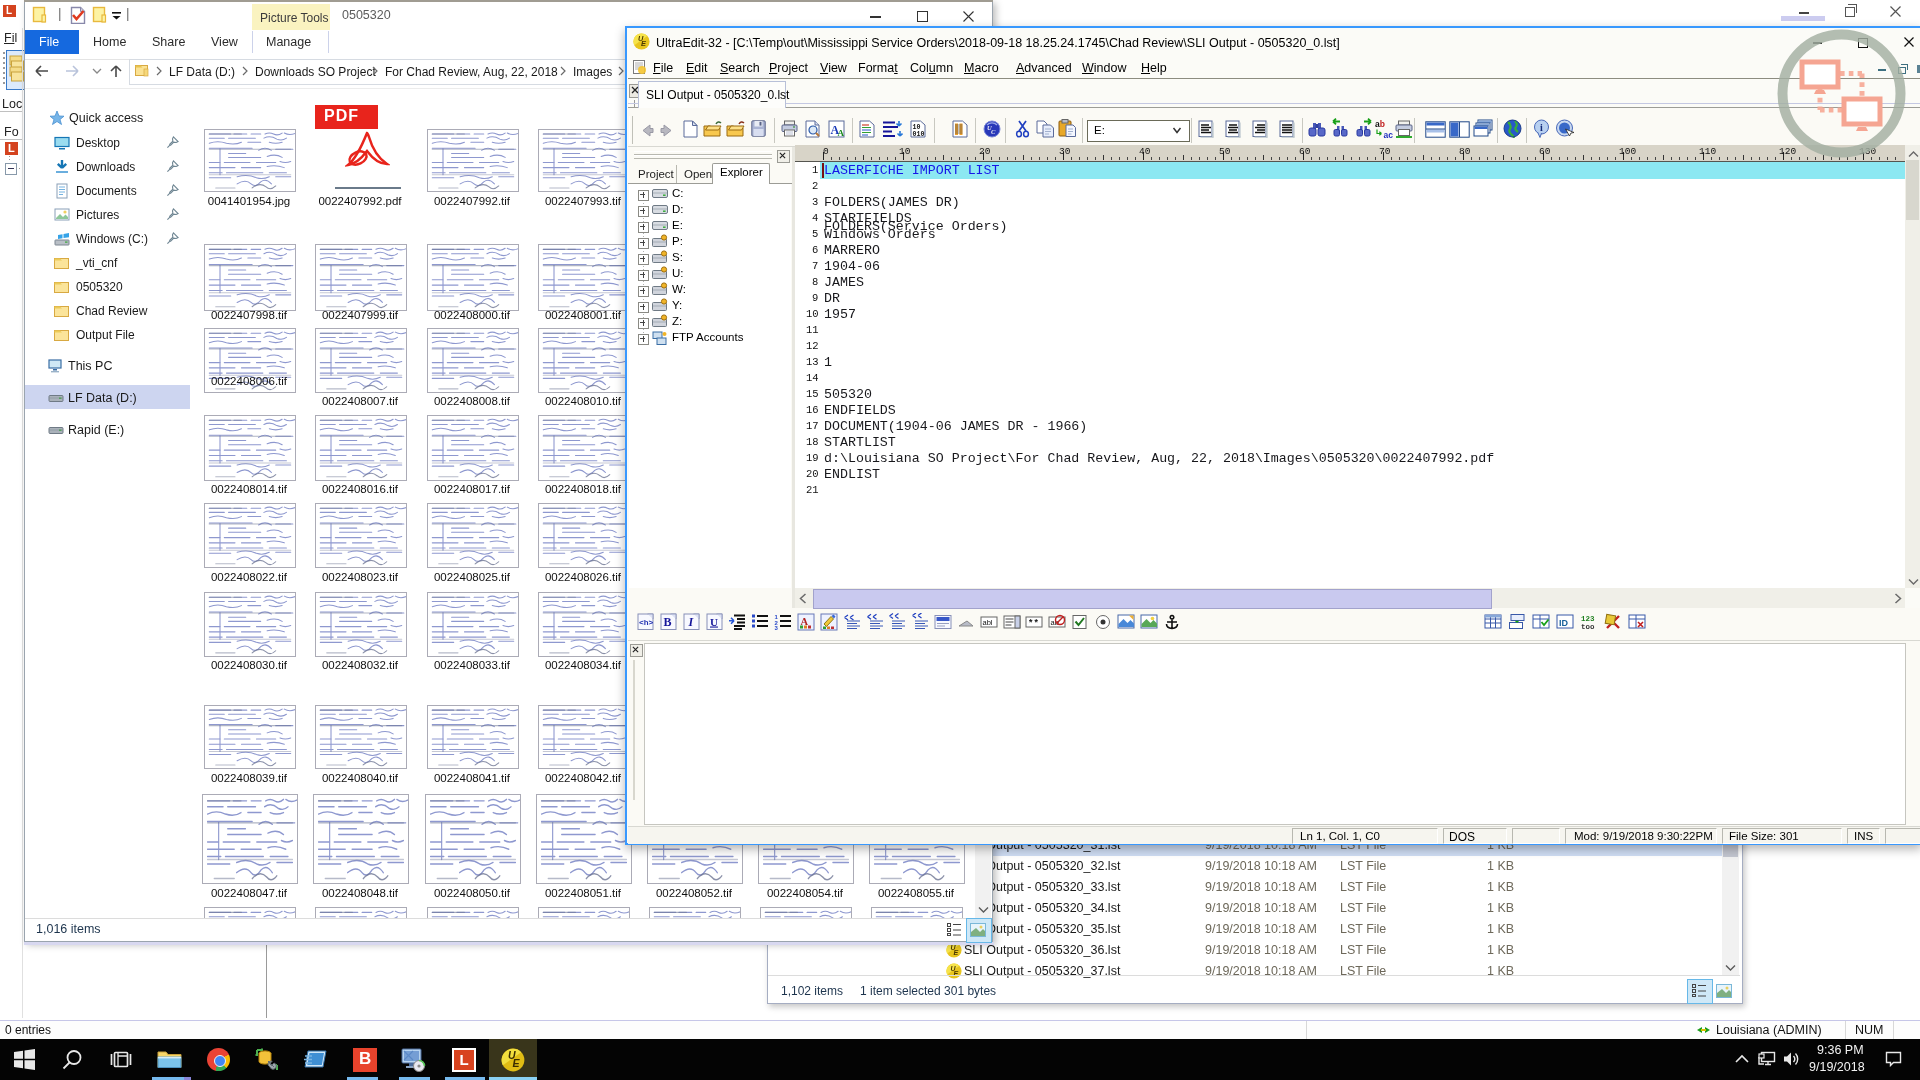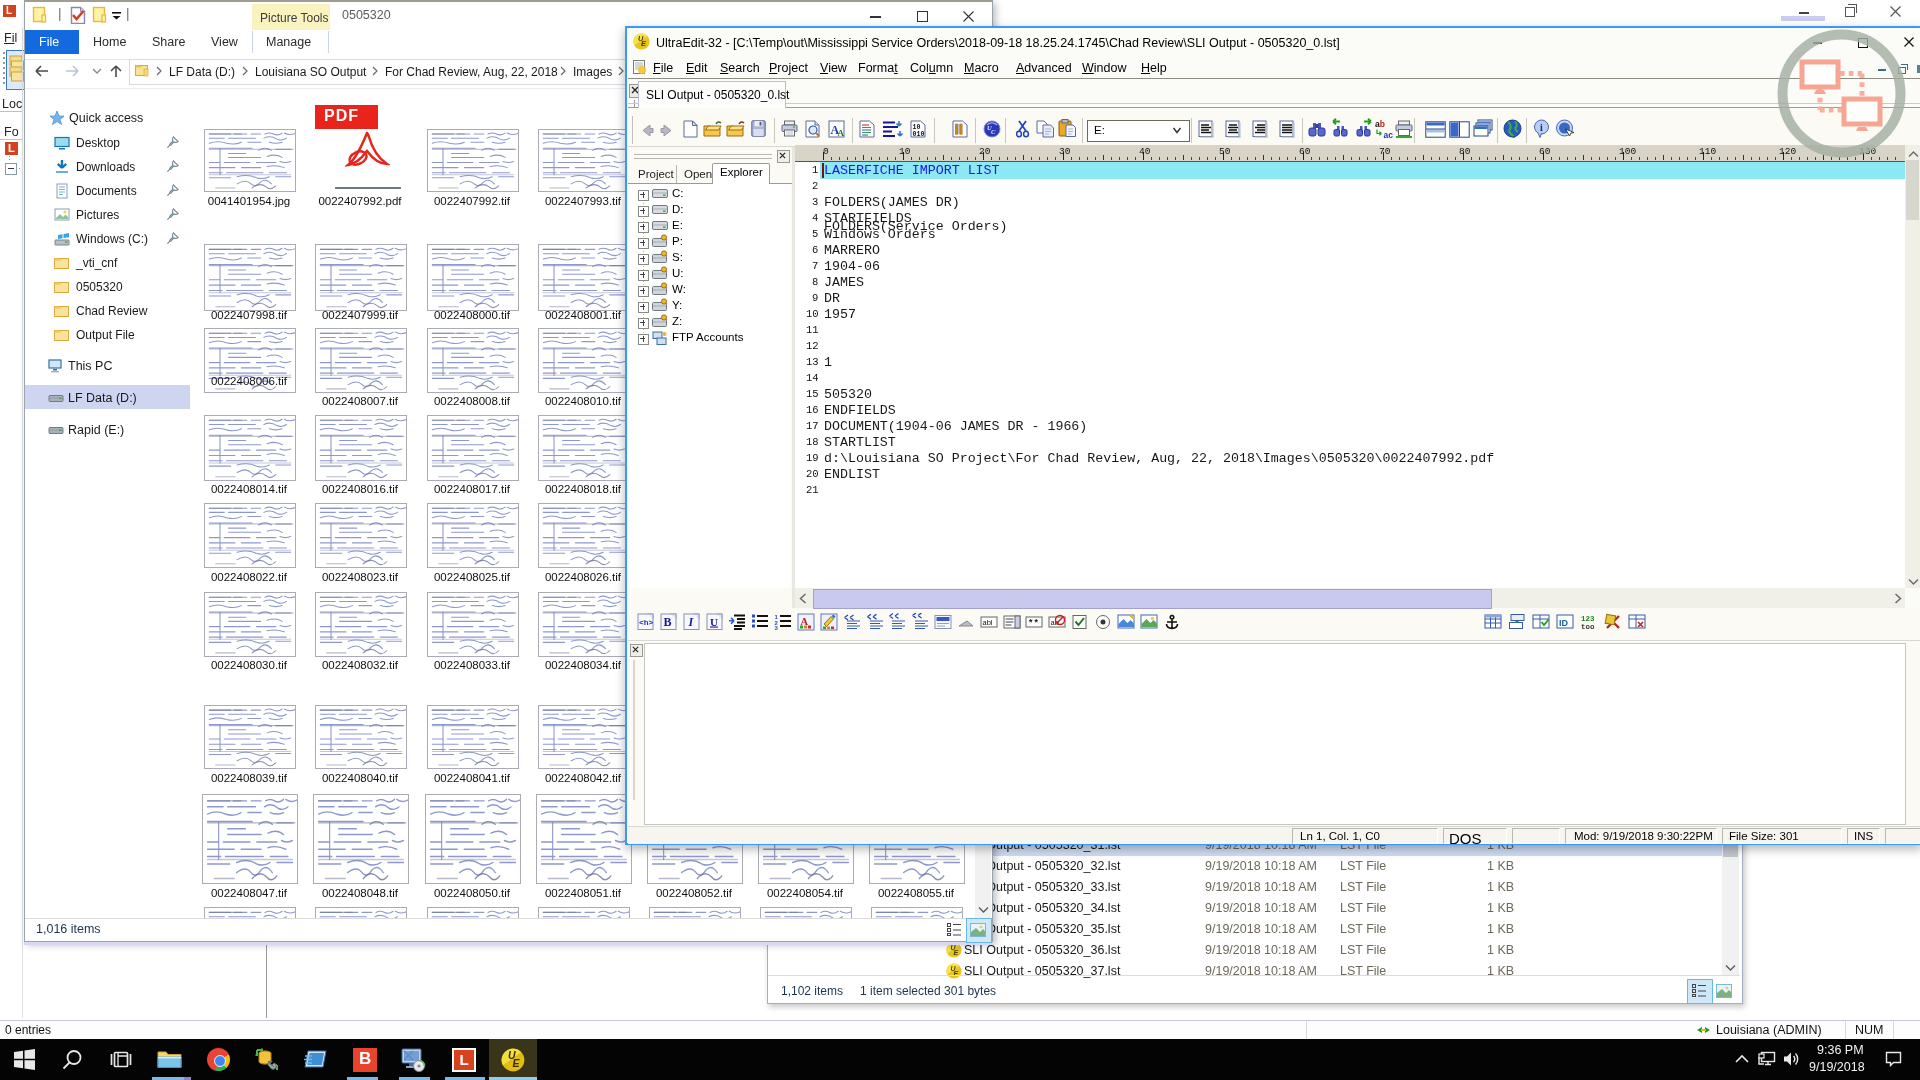--- a/index.html
+++ b/index.html
@@ -241,21 +241,21 @@
       <path d="M0.5 1.5 l5 0 l2 2 l-7 0 z" fill="#e8c34f"></path>
       <rect x="9" y="5" width="4" height="7" fill="#f6d87a" stroke="#d8a942" stroke-width="0.7"></rect>
     </svg>
 <svg style="left:156px;top:66px;" width="6" height="10" viewBox="0 0 6 10">
       <path d="M1 1 L5 5 L1 9" stroke="#6a6a6a" stroke-width="1.2" fill="none"></path>
     </svg>
 <div class="t" style="left:169px;top:65px;font-size:12px;color:#1a1a1a;">LF Data (D:)</div>
 <svg style="left:242px;top:66px;" width="6" height="10" viewBox="0 0 6 10">
       <path d="M1 1 L5 5 L1 9" stroke="#6a6a6a" stroke-width="1.2" fill="none"></path>
     </svg>
-<div class="t" style="left:255px;top:65px;font-size:12px;color:#1a1a1a;">Louisiana SO Output</div>
+<div class="t" style="left:255px;top:65px;font-size:12px;color:#1a1a1a;">Downloads SO Project</div>
 <svg style="left:372px;top:66px;" width="6" height="10" viewBox="0 0 6 10">
       <path d="M1 1 L5 5 L1 9" stroke="#6a6a6a" stroke-width="1.2" fill="none"></path>
     </svg>
 <div class="t" style="left:385px;top:65px;font-size:12px;color:#1a1a1a;">For Chad Review, Aug, 22, 2018</div>
 <svg style="left:560px;top:66px;" width="6" height="10" viewBox="0 0 6 10">
       <path d="M1 1 L5 5 L1 9" stroke="#6a6a6a" stroke-width="1.2" fill="none"></path>
     </svg>
 <div class="t" style="left:573px;top:65px;font-size:12px;color:#1a1a1a;">Images</div>
 <svg style="left:618px;top:66px;" width="6" height="10" viewBox="0 0 6 10">
       <path d="M1 1 L5 5 L1 9" stroke="#6a6a6a" stroke-width="1.2" fill="none"></path>
@@ -1342,21 +1342,21 @@
 <div class="a" style="left:633px;top:660px;width:2px;height:140px;background:#d8d7ce;"></div>
 <div class="a" style="left:628px;top:826px;width:1292px;height:17px;background:#f6f5ef;border-top:1px solid #d8d8d2;"></div>
 <div class="a" style="left:1292px;top:828px;width:144px;height:14px;border:1px solid #cfcfc8;border-top-color:#b8b8b0;border-left-color:#b8b8b0;border-bottom-color:#fff;border-right-color:#fff;"></div>
 <div class="a" style="left:1443px;top:828px;width:62px;height:14px;border:1px solid #cfcfc8;border-top-color:#b8b8b0;border-left-color:#b8b8b0;border-bottom-color:#fff;border-right-color:#fff;"></div>
 <div class="a" style="left:1512px;top:828px;width:46px;height:14px;border:1px solid #cfcfc8;border-top-color:#b8b8b0;border-left-color:#b8b8b0;border-bottom-color:#fff;border-right-color:#fff;"></div>
 <div class="a" style="left:1565px;top:828px;width:150px;height:14px;border:1px solid #cfcfc8;border-top-color:#b8b8b0;border-left-color:#b8b8b0;border-bottom-color:#fff;border-right-color:#fff;"></div>
 <div class="a" style="left:1722px;top:828px;width:118px;height:14px;border:1px solid #cfcfc8;border-top-color:#b8b8b0;border-left-color:#b8b8b0;border-bottom-color:#fff;border-right-color:#fff;"></div>
 <div class="a" style="left:1847px;top:828px;width:31px;height:14px;border:1px solid #cfcfc8;border-top-color:#b8b8b0;border-left-color:#b8b8b0;border-bottom-color:#fff;border-right-color:#fff;"></div>
 <div class="a" style="left:1885px;top:828px;width:35px;height:14px;border:1px solid #cfcfc8;border-top-color:#b8b8b0;border-left-color:#b8b8b0;border-bottom-color:#fff;border-right-color:#fff;"></div>
 <div class="t" style="left:1300px;top:830px;font-size:11.5px;color:#000;">Ln 1, Col. 1, C0</div>
-<div class="t" style="left:1449px;top:830px;font-size:15px;color:#000;">DOS</div>
+<div class="t" style="left:1449px;top:830px;font-size:12px;color:#000;">DOS</div>
 <div class="t" style="left:1574px;top:830px;font-size:11.5px;color:#000;">Mod: 9/19/2018 9:30:22PM</div>
 <div class="t" style="left:1729px;top:830px;font-size:11.5px;color:#000;">File Size: 301</div>
 <div class="t" style="left:1854px;top:830px;font-size:11.5px;color:#000;">INS</div>
 </div>
 
 <div id="ring">
 <svg style="left:1770px;top:22px;" width="150" height="150" viewBox="0 0 150 150">
 <circle cx="71.5" cy="71.5" r="59" fill="none" stroke="#a2aea1" stroke-opacity="0.82" stroke-width="10"></circle>
 <g stroke="#f6a793" fill="none">
 <path d="M70 51.5 h22 M92 51.5 v24" stroke-width="5" stroke-dasharray="4.6 4.2" stroke-opacity="0.9"></path>

